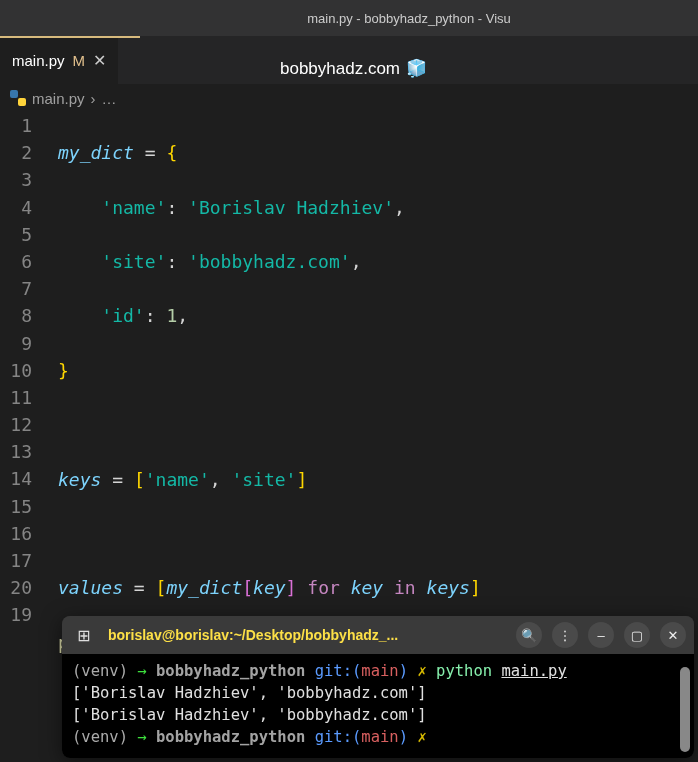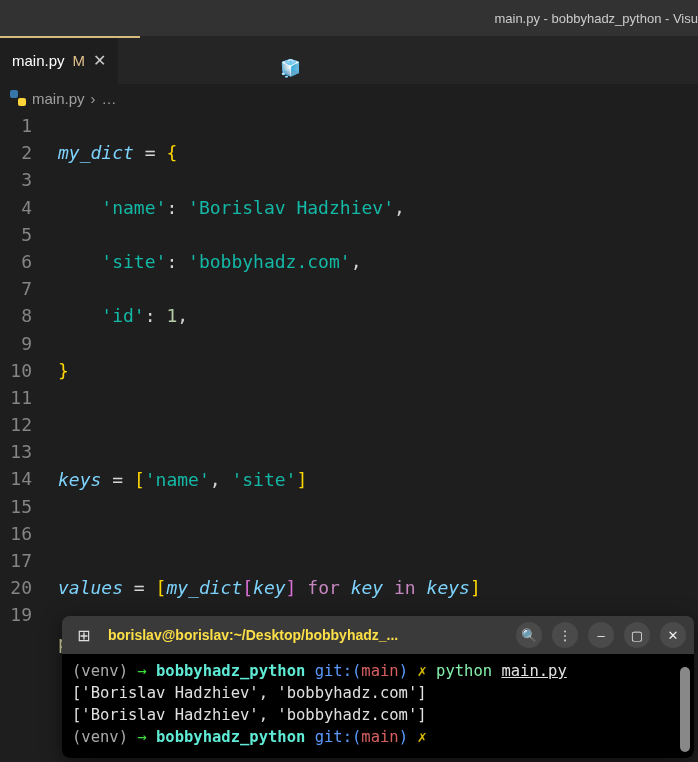--- a/index.html
+++ b/index.html
@@ -9,21 +9,21 @@
       background: #1e1e1e;
       font-family: 'Menlo', 'Monaco', 'Consolas', monospace;
       overflow: hidden;
       position: relative;
     }
     .title-bar {
       height: 36px;
       background: #323233;
       display: flex;
       align-items: center;
-      justify-content: flex-end;
+      justify-content: center;
       color: #cccccc;
       font-size: 13px;
       font-family: -apple-system, 'Segoe UI', sans-serif;
       padding-left: 120px;
     }
     .tab-bar {
       height: 48px;
       background: #252526;
       display: flex;
       align-items: center;
@@ -172,21 +172,21 @@
     }
     .term-body {
       background: #000000;
       padding: 6px 10px 10px;
       font-size: 15.5px;
       line-height: 22px;
       color: #e0e0e0;
     }
     .t-venv { color: #aaa; }
     .t-arrow { color: #3de03d; }
-    .t-dir { color: #5eead4; font-weight: 600; }
+    .t-dir { color: #a3a3a3; font-weight: 600; }
     .t-git { color: #5b9bff; }
     .t-branch { color: #d75f5f; }
     .t-x { color: #d7ba00; }
     .t-cmd { color: #86efac; }
     .t-file { color: #e0e0e0; text-decoration: underline; }
     .term-scrollbar {
       width: 10px;
       background: #888;
       border-radius: 5px;
       height: 85px;
@@ -205,20 +205,21 @@
 <div class="tab-bar">
   <div class="tab-active-line"></div>
   <div class="tab">
     <span>main.py</span>
     <span class="tab-modified">M</span>
     <span class="tab-close">✕</span>
   </div>
 </div>
 
 <div class="watermark">
+  <span>bobbyhadz.com</span>
   <span>🧊</span>
 </div>
 
 <div class="breadcrumb">
   <span class="py-icon"></span>
   <span>main.py</span>
   <span>›</span>
   <span>…</span>
 </div>
 

